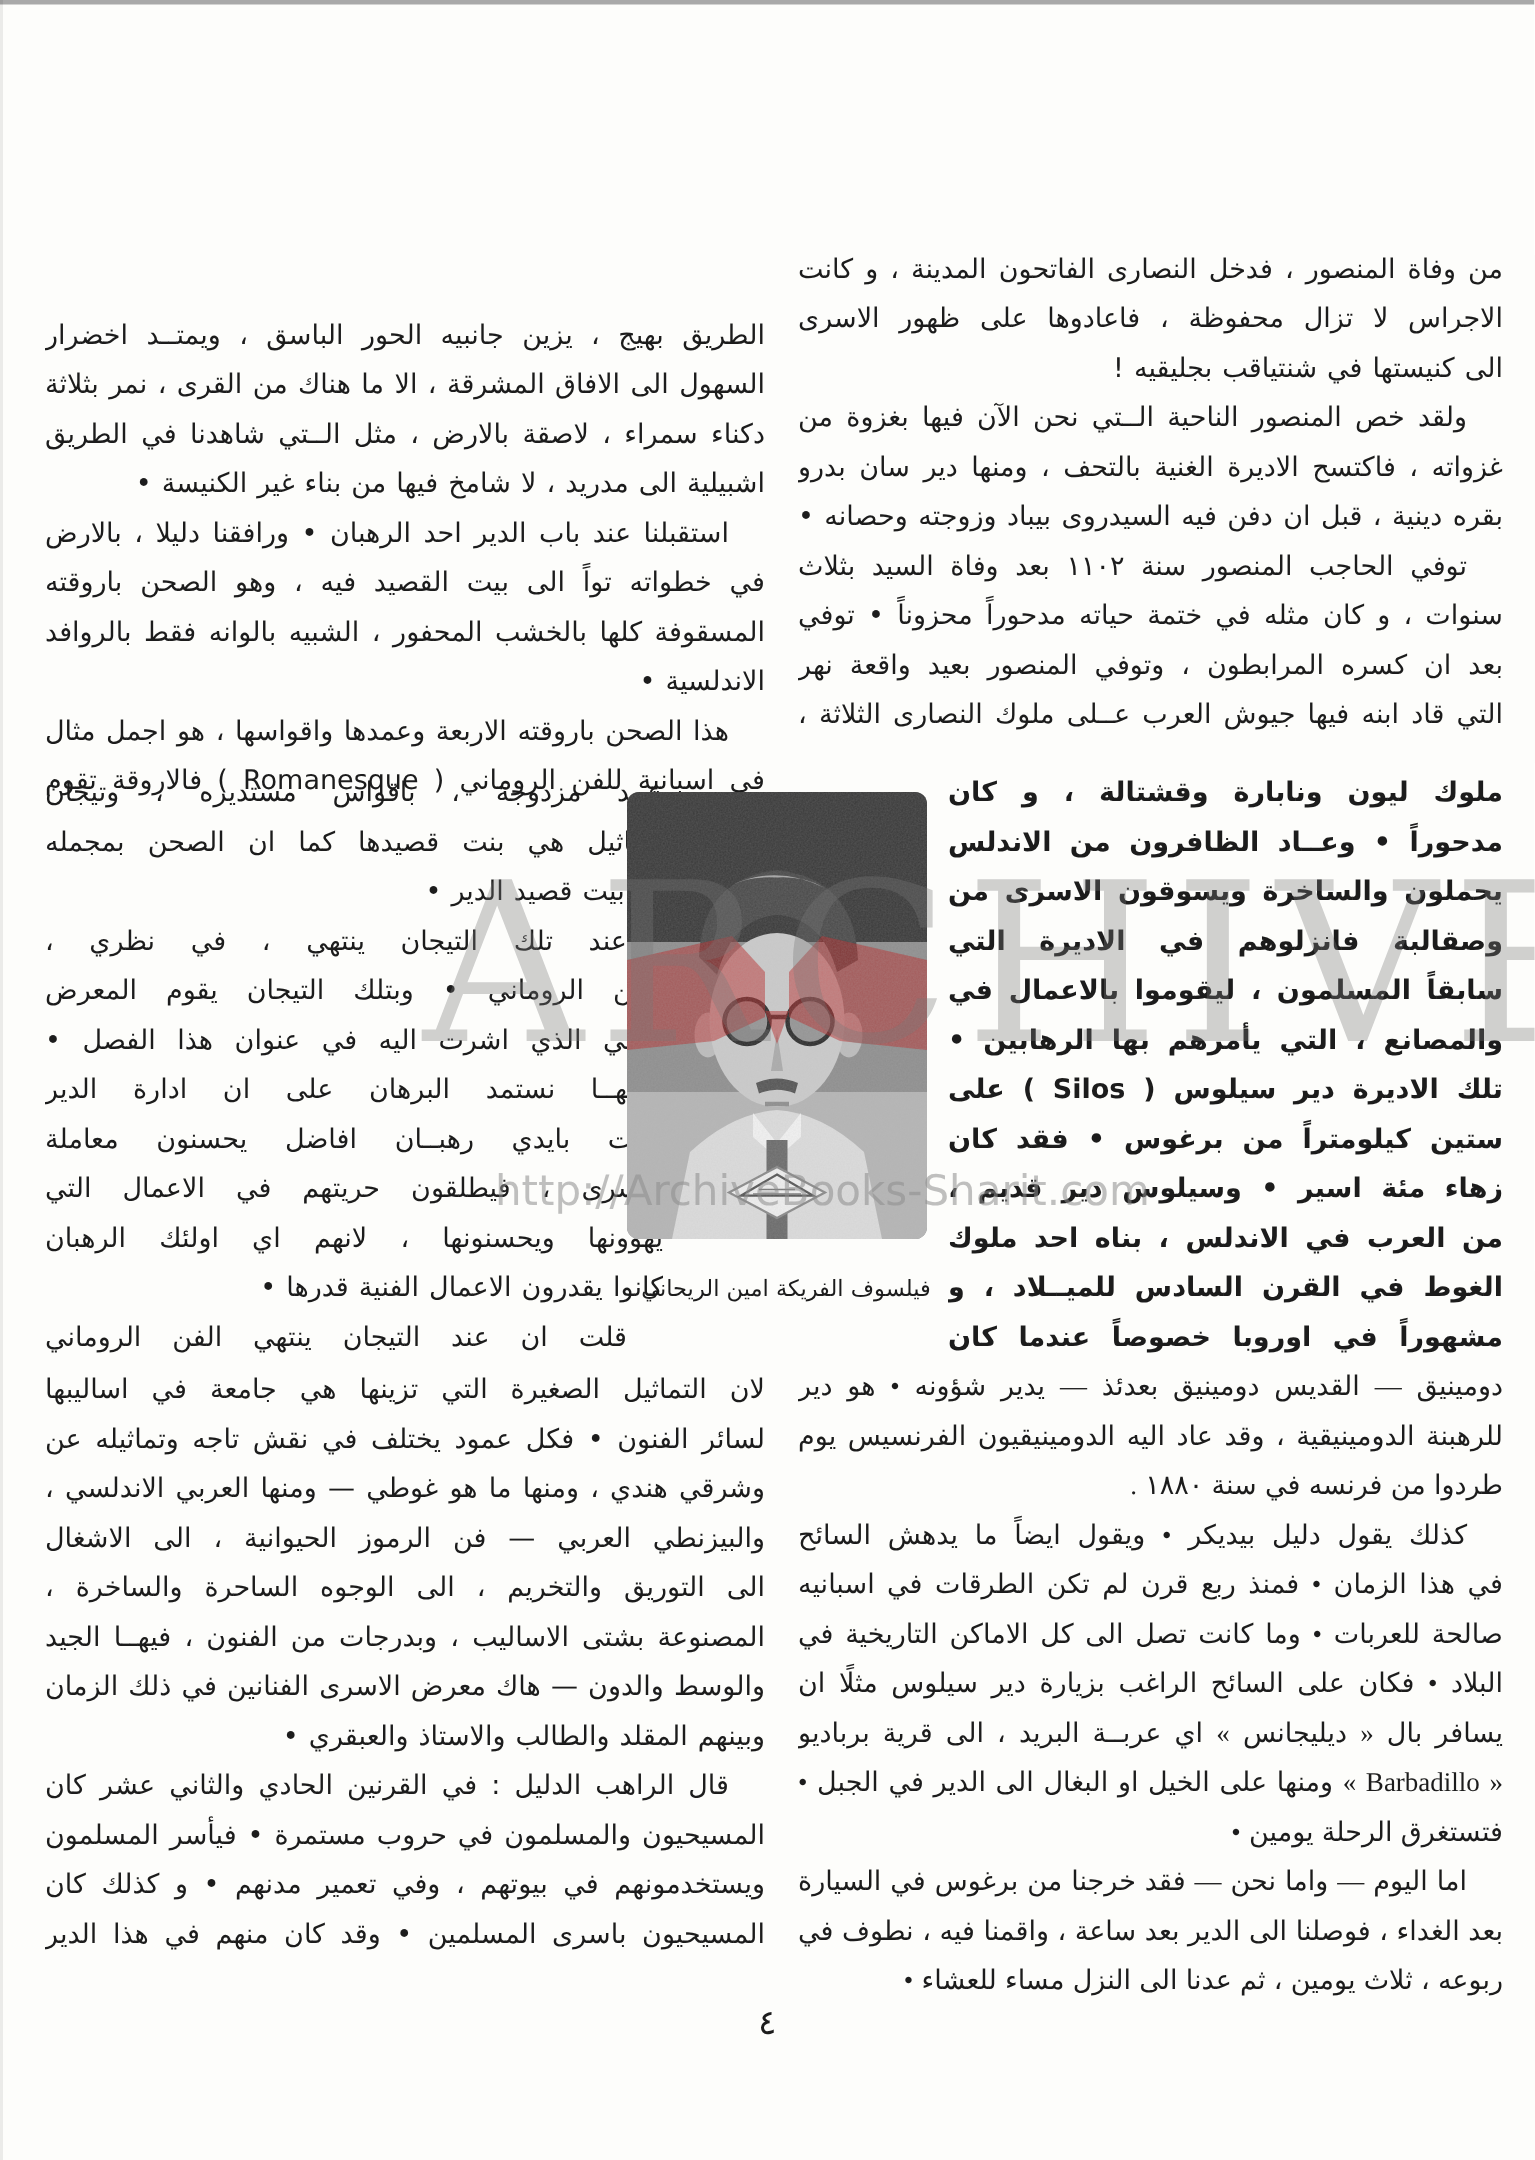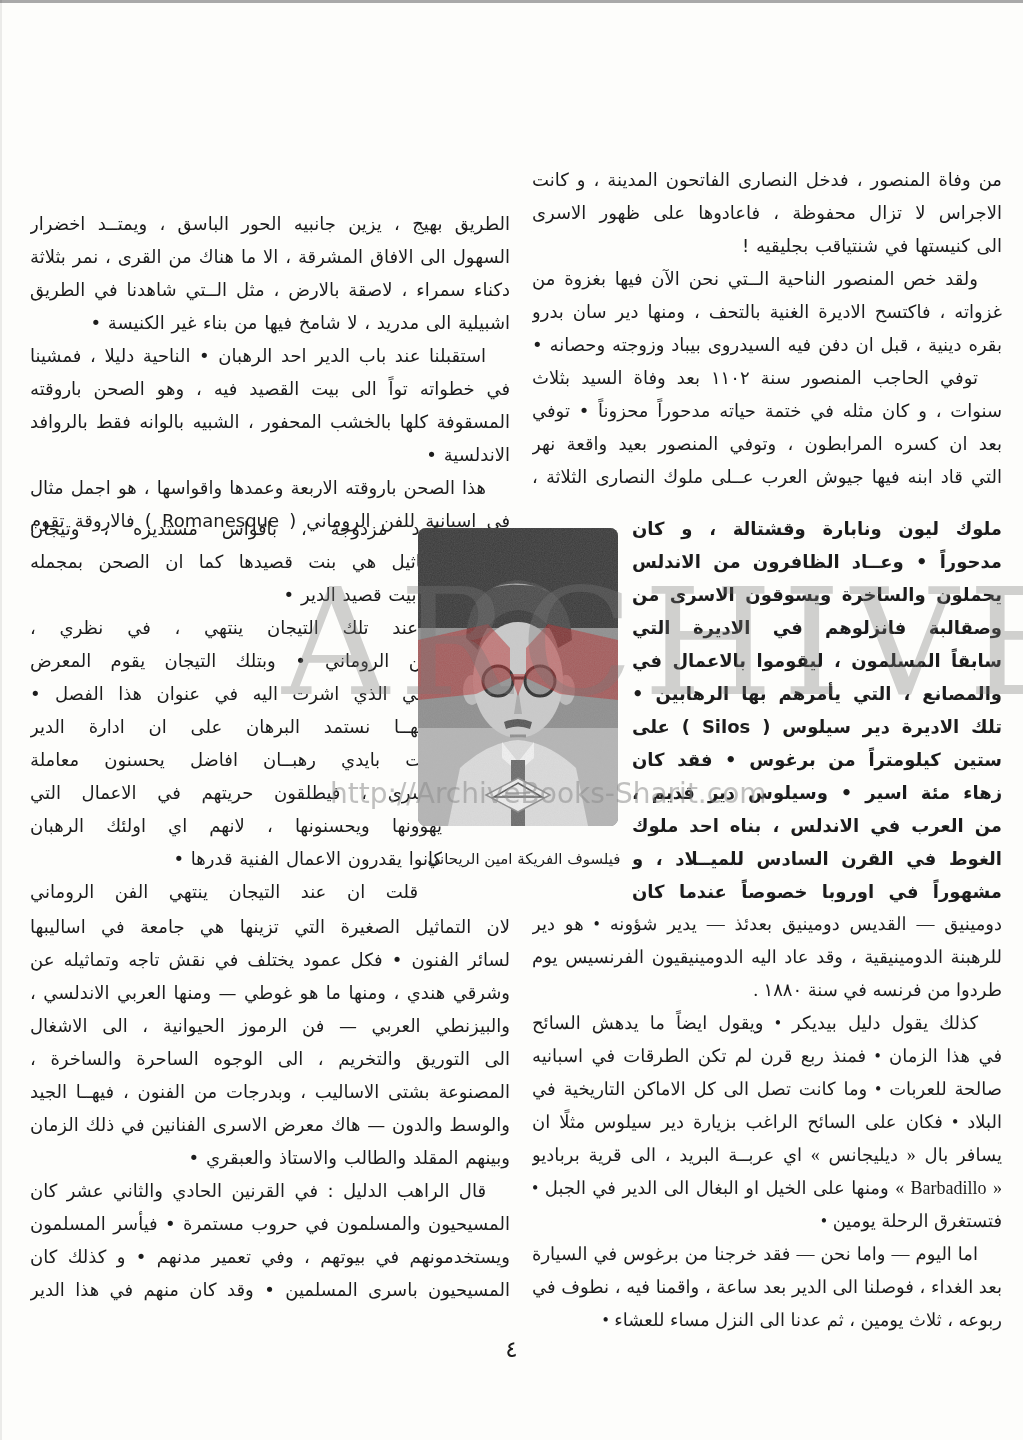--- a/index.html
+++ b/index.html
@@ -138,21 +138,21 @@
       <div class="line ps">اما اليوم — واما نحن — فقد خرجنا من برغوس في السيارة</div>
       <div class="line">بعد الغداء ، فوصلنا الى الدير بعد ساعة ، واقمنا فيه ، نطوف في</div>
       <div class="line pe">ربوعه ، ثلاث يومين ، ثم عدنا الى النزل مساء للعشاء •</div>
     </div>
 
   <div class="col-block lt">
       <div class="line">الطريق بهيج ، يزين جانبيه الحور الباسق ، ويمتــد اخضرار</div>
       <div class="line">السهول الى الافاق المشرقة ، الا ما هناك من القرى ، نمر بثلاثة منها</div>
       <div class="line">دكناء سمراء ، لاصقة بالارض ، مثل الــتي شاهدنا في الطريق من</div>
       <div class="line pe">اشبيلية الى مدريد ، لا شامخ فيها من بناء غير الكنيسة •</div>
-      <div class="line ps">استقبلنا عند باب الدير احد الرهبان • الناحية دليلا ، فمشينا</div>
+      <div class="line ps">استقبلنا عند باب الدير احد الرهبان • ورافقنا دليلا ، بالارض</div>
       <div class="line">في خطواته تواً الى بيت القصيد فيه ، وهو الصحن باروقته الاربعة،</div>
       <div class="line">المسقوفة كلها بالخشب المحفور ، الشبيه بالوانه فقط بالروافد العربية</div>
       <div class="line pe">الاندلسية •</div>
       <div class="line ps">هذا الصحن باروقته الاربعة وعمدها واقواسها ، هو اجمل مثال</div>
       <div class="line">في اسبانية للفن الروماني ( Romanesque ) فالاروقة تقوم على</div>
     </div>
   <div class="col-block lm">
       <div class="line">عمد مزدوجة ، باقواس مستديره ، وتيجان</div>
       <div class="line">بتماثيل هي بنت قصيدها كما ان الصحن بمجمله</div>
       <div class="line pe">هو بيت قصيد الدير •</div>

